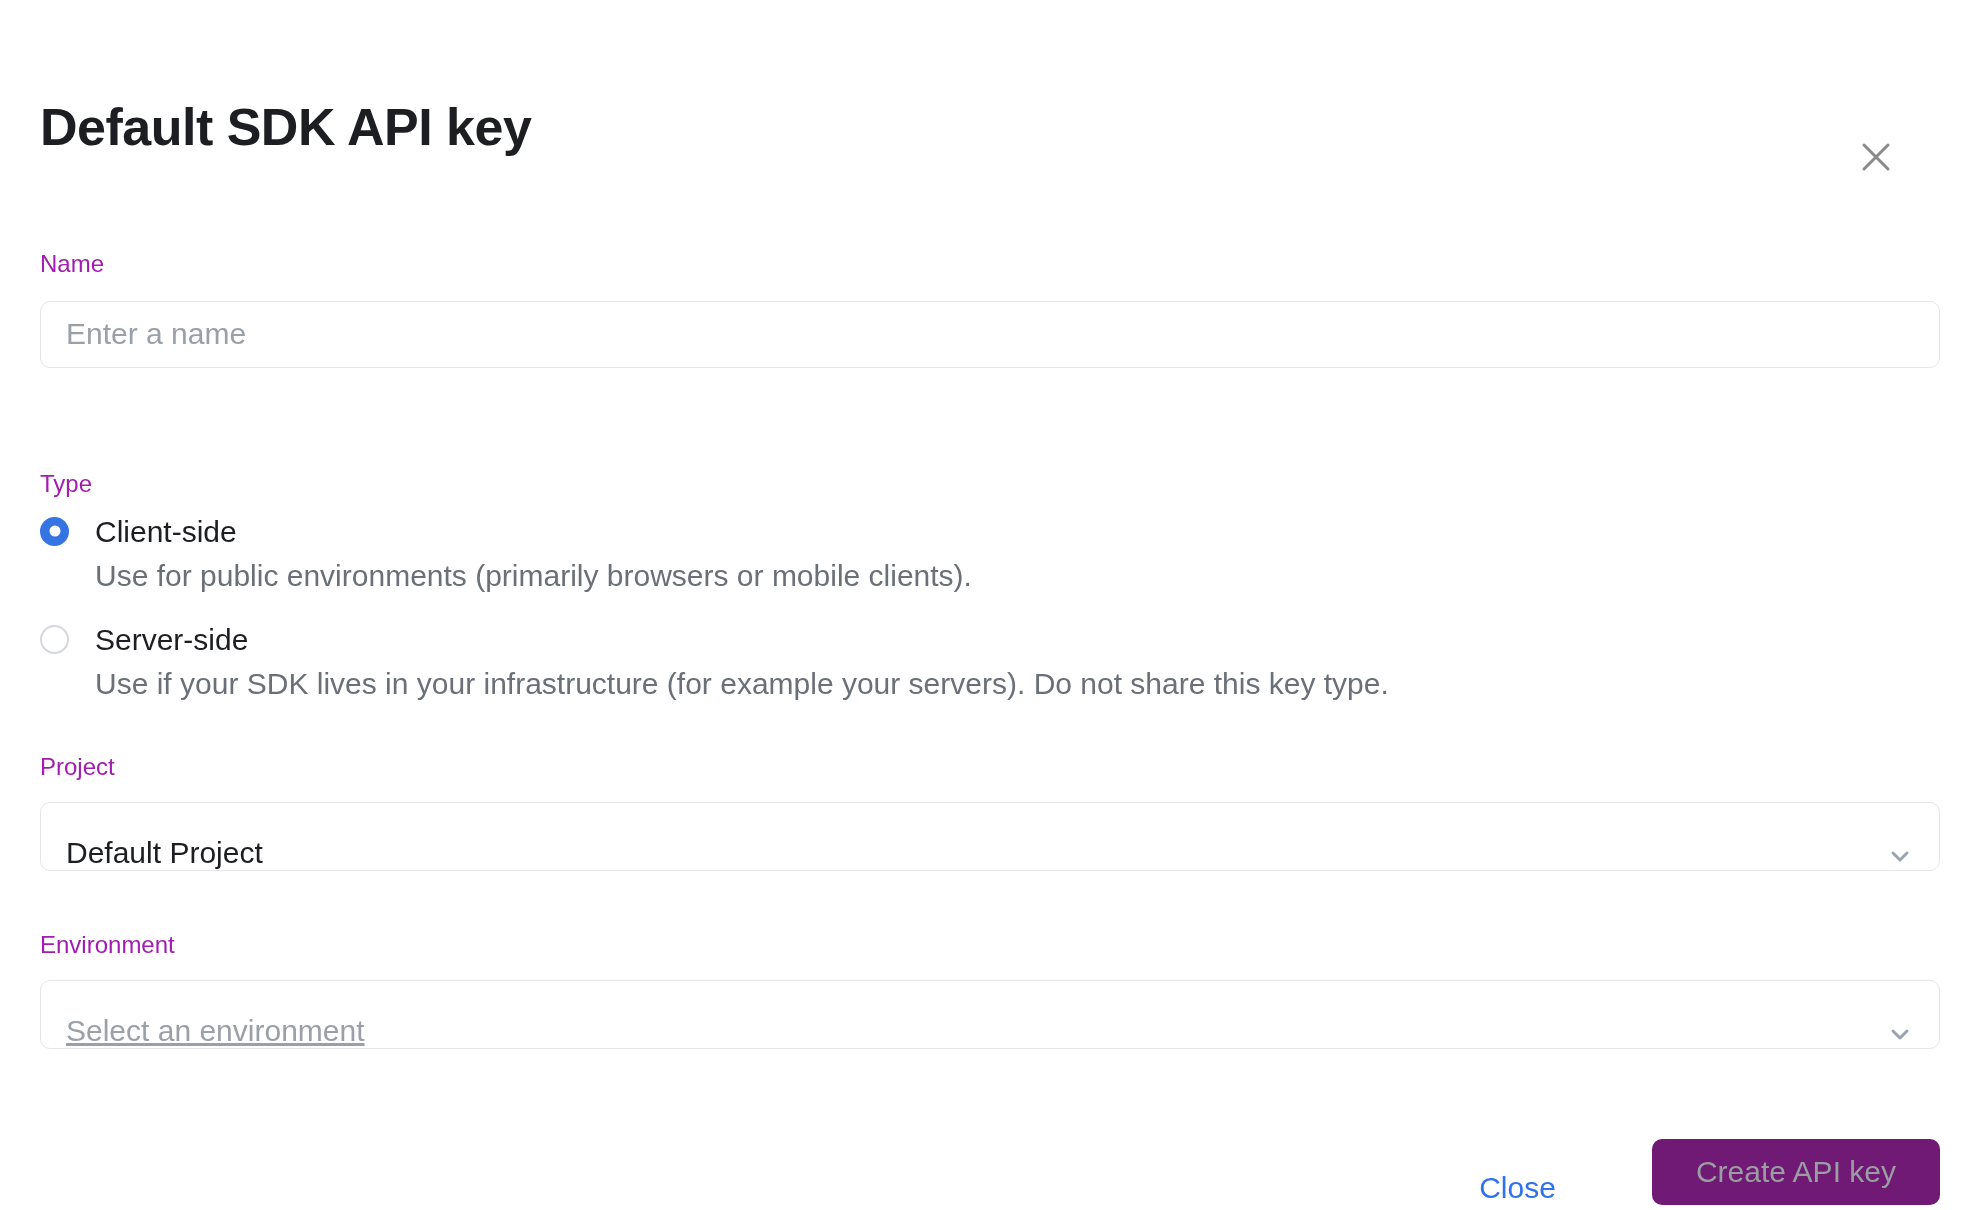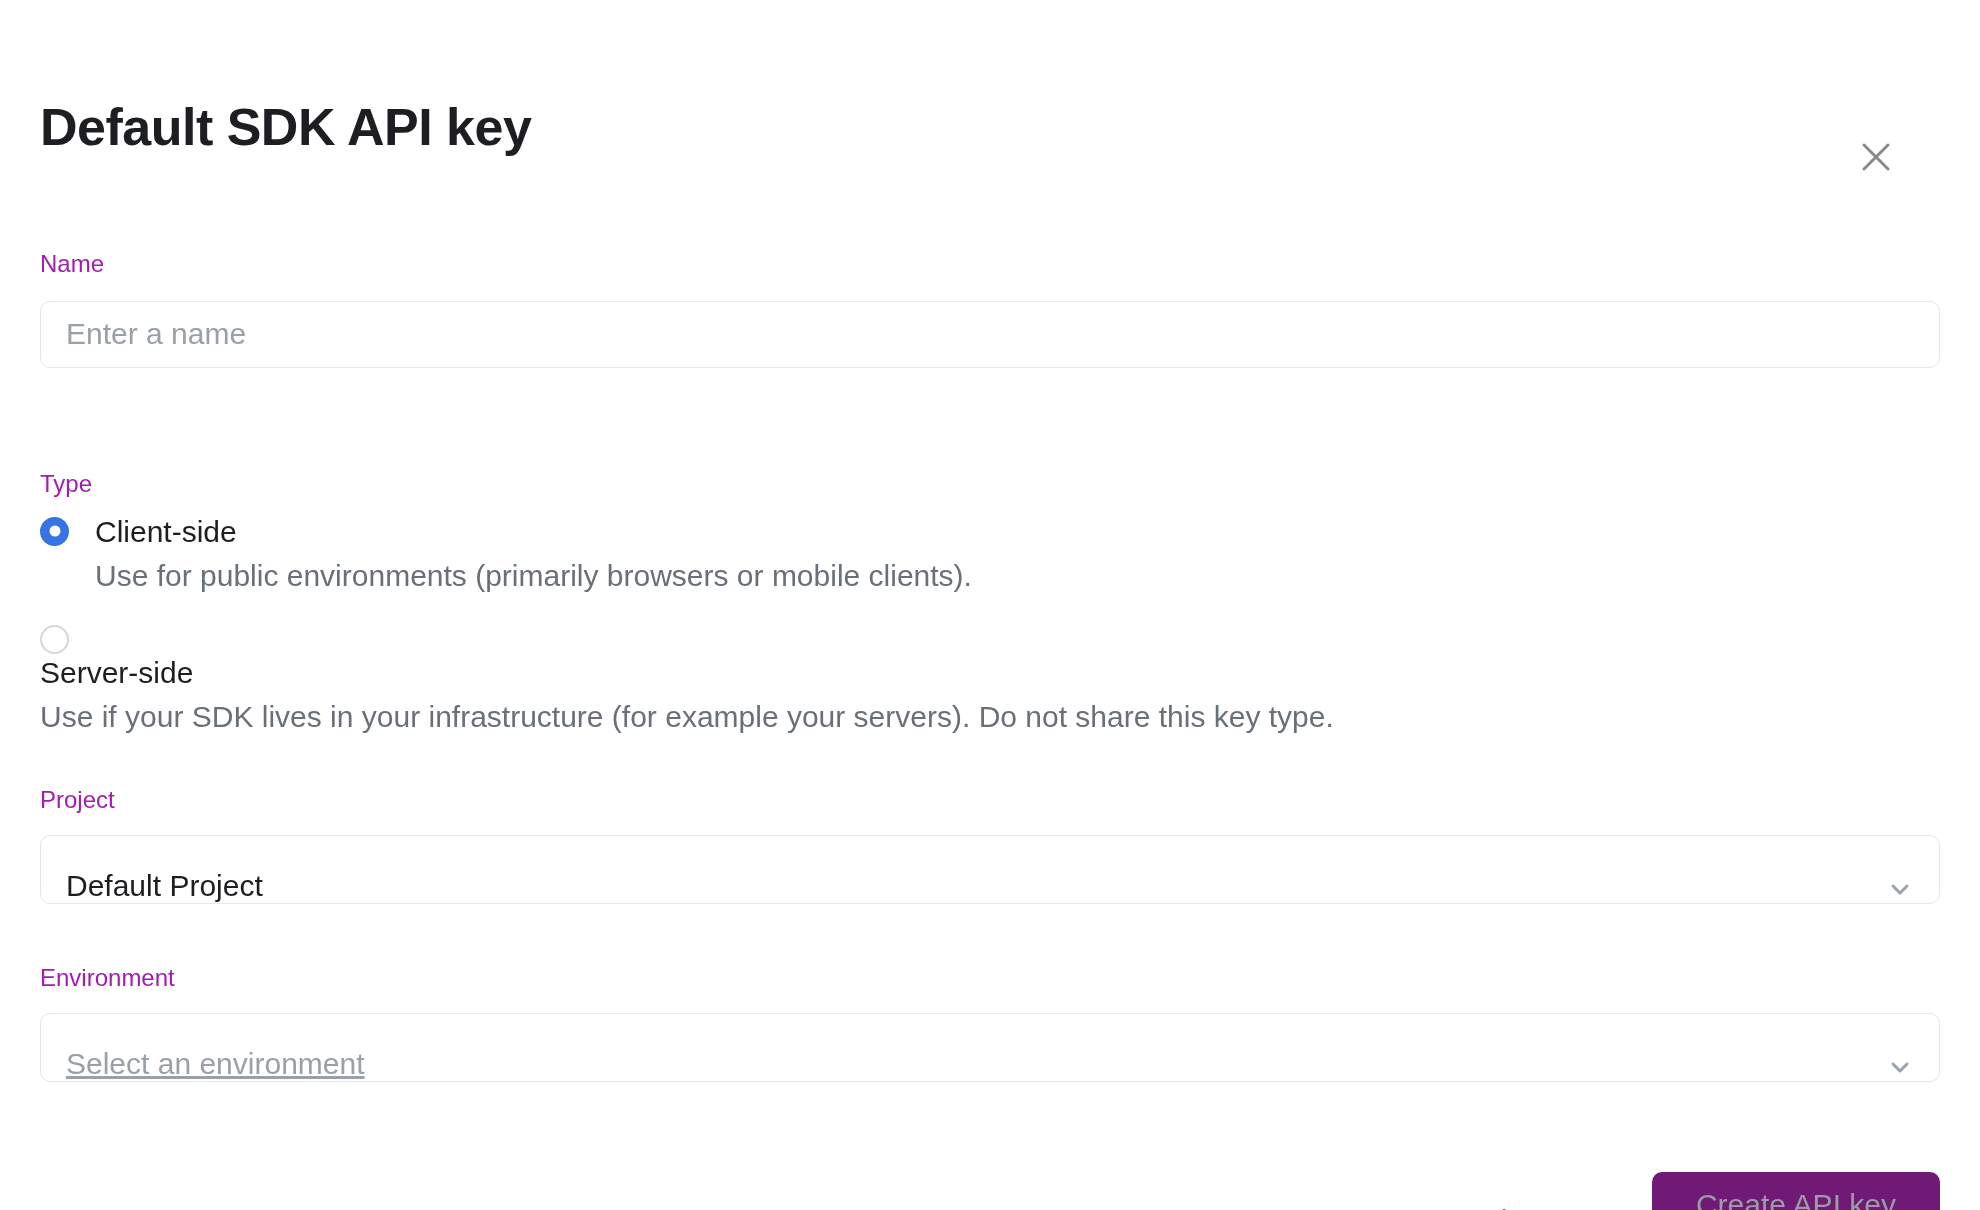--- a/index.html
+++ b/index.html
@@ -43,21 +43,21 @@
     font-family: "Liberation Sans", sans-serif;
     font-size: 30px; color: #1c1e21;
     outline: none; background: #fff;
   }
   .text-input::placeholder { color: #99a0a8; }
 
   
   .type-section { margin-top: 100px; }
   .type-section .field-label { margin-bottom: 14px; }
   .radio-option { display: flex; align-items: flex-start; }
-  .radio-option + .radio-option { margin-top: 26px; flex-direction: column; }
+  .radio-option + .radio-option { margin-top: 26px; }
   .radio-circle {
     flex: 0 0 29px; width: 29px; height: 29px;
     margin-top: 4px; margin-right: 26px;
     border-radius: 50%;
     border: 2px solid #d4d8dd; background: #fff;
     position: relative; cursor: pointer;
   }
   .radio-circle.checked { border: none; background: #3574e2; }
   .radio-circle.checked::after {
     content: ""; position: absolute;

